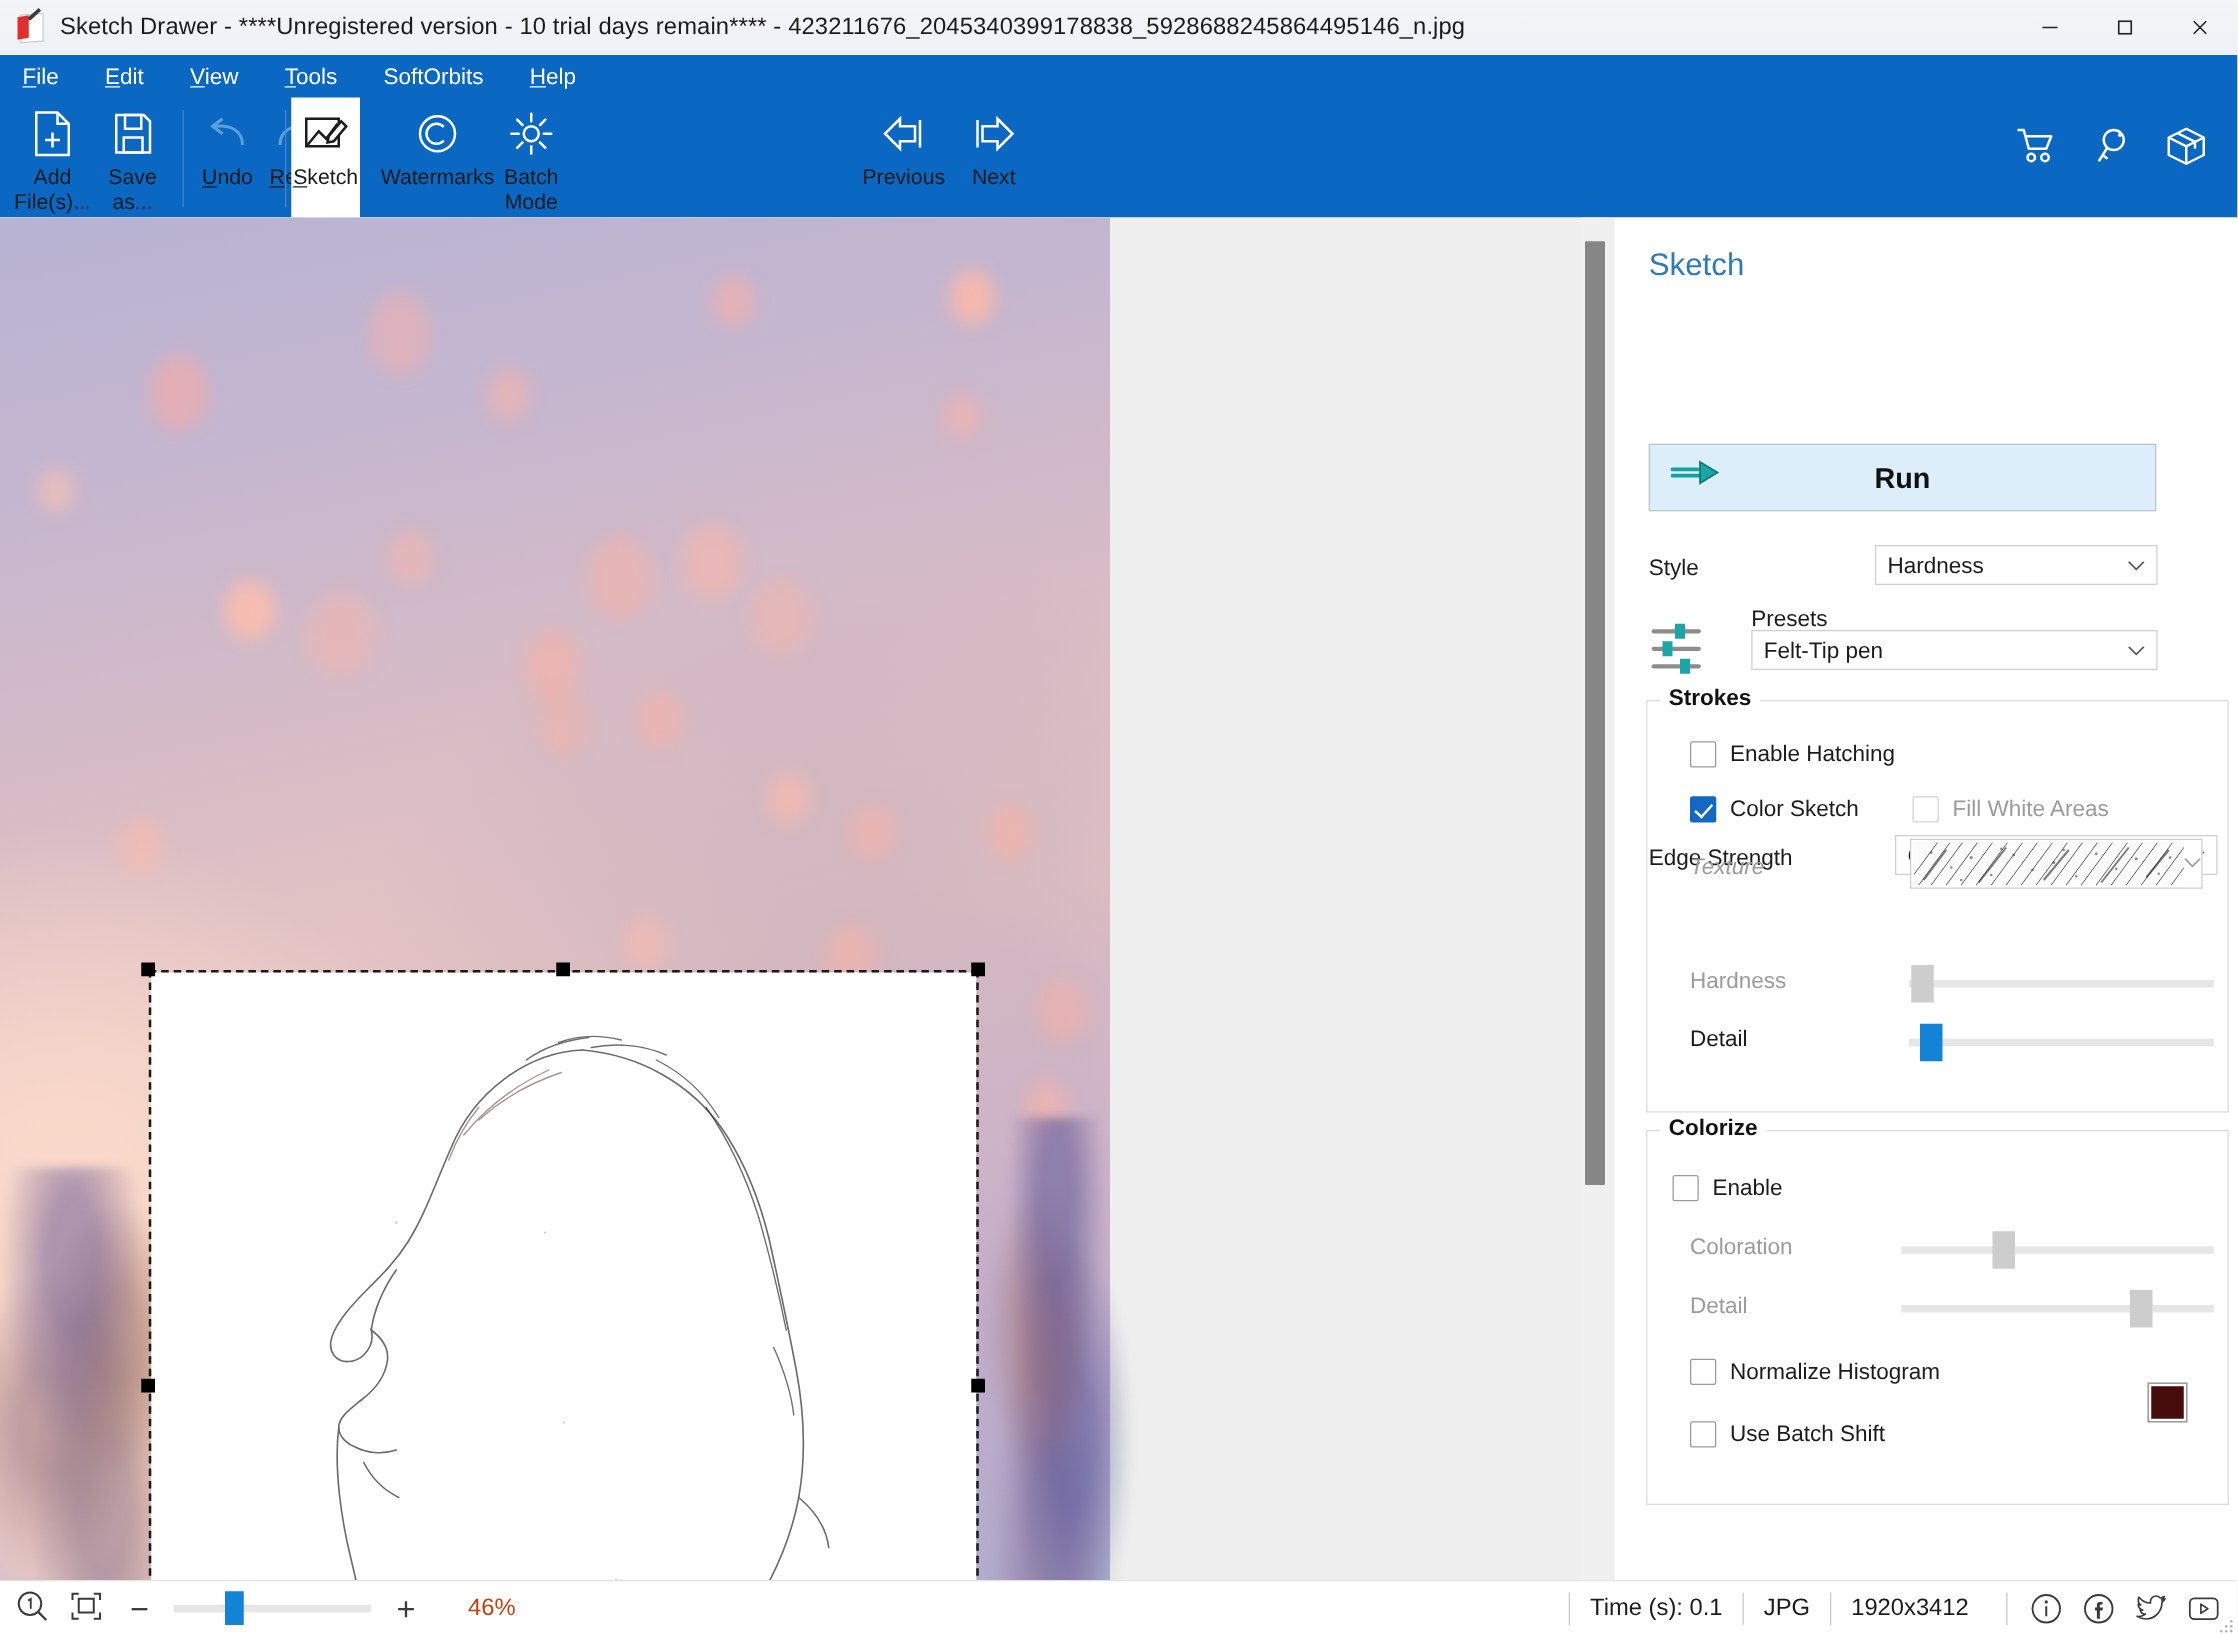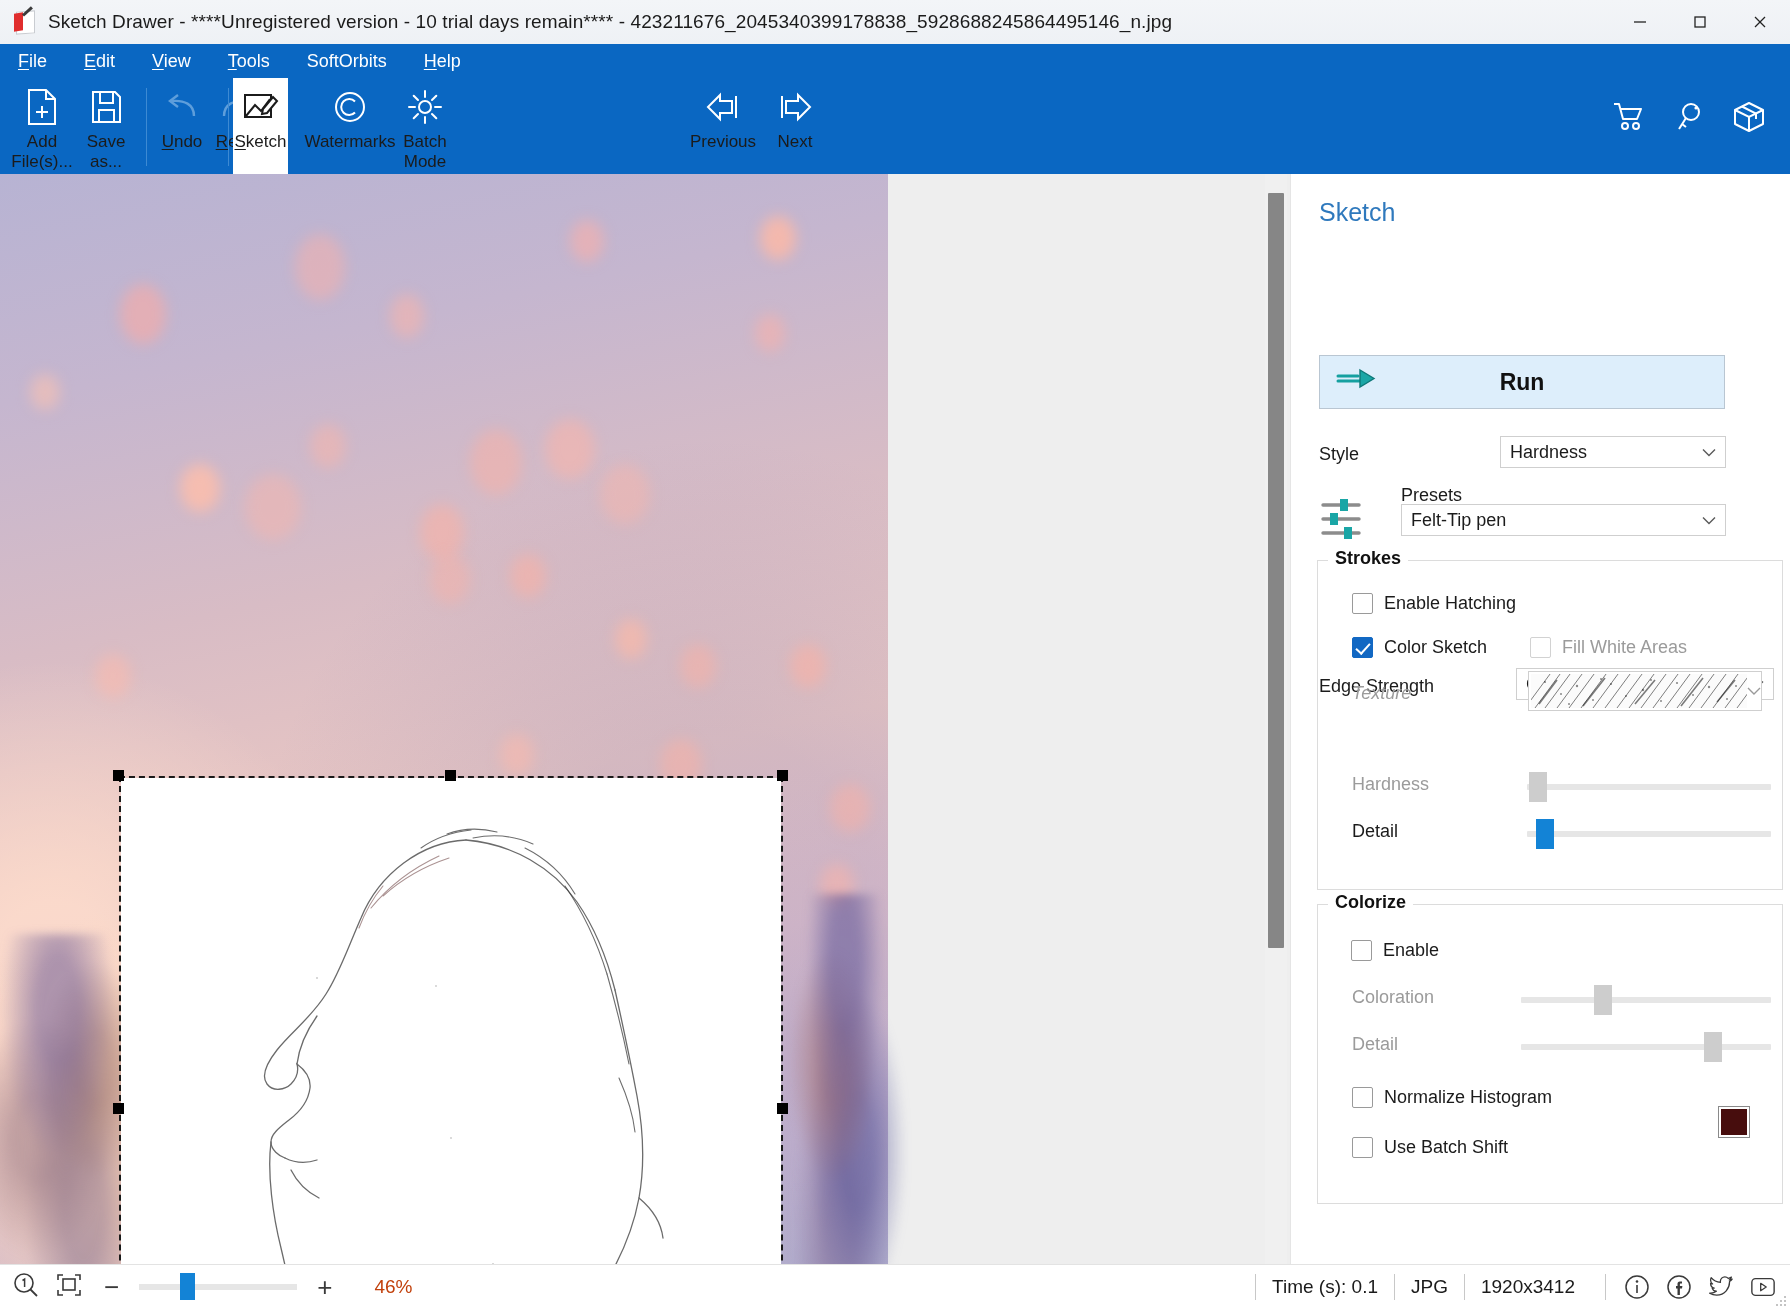--- a/index.html
+++ b/index.html
@@ -652,21 +652,21 @@
       <div class="lbl" style="position:absolute;left:34px;top:260px;">Detail</div>
       <div class="slider" style="left:209px;top:262px;width:244px;">
         <div class="track"></div>
         <div class="thumb blue" style="left:9px;"></div>
       </div>
     </div>
 
     <div class="group" style="left:26px;top:730px;width:466px;height:300px;">
       <div class="group-title">Colorize</div>
 
-      <div class="cbrow" style="position:absolute;left:33px;top:35px;">
+      <div class="cbrow" style="position:absolute;left:20px;top:35px;">
         <span class="cb"></span>
         <span class="lbl">Enable</span>
       </div>
 
       <div class="lbl dim" style="position:absolute;left:34px;top:82px;">Coloration</div>
       <div class="slider" style="left:203px;top:84px;width:250px;">
         <div class="track"></div>
         <div class="thumb" style="left:73px;"></div>
       </div>
 

